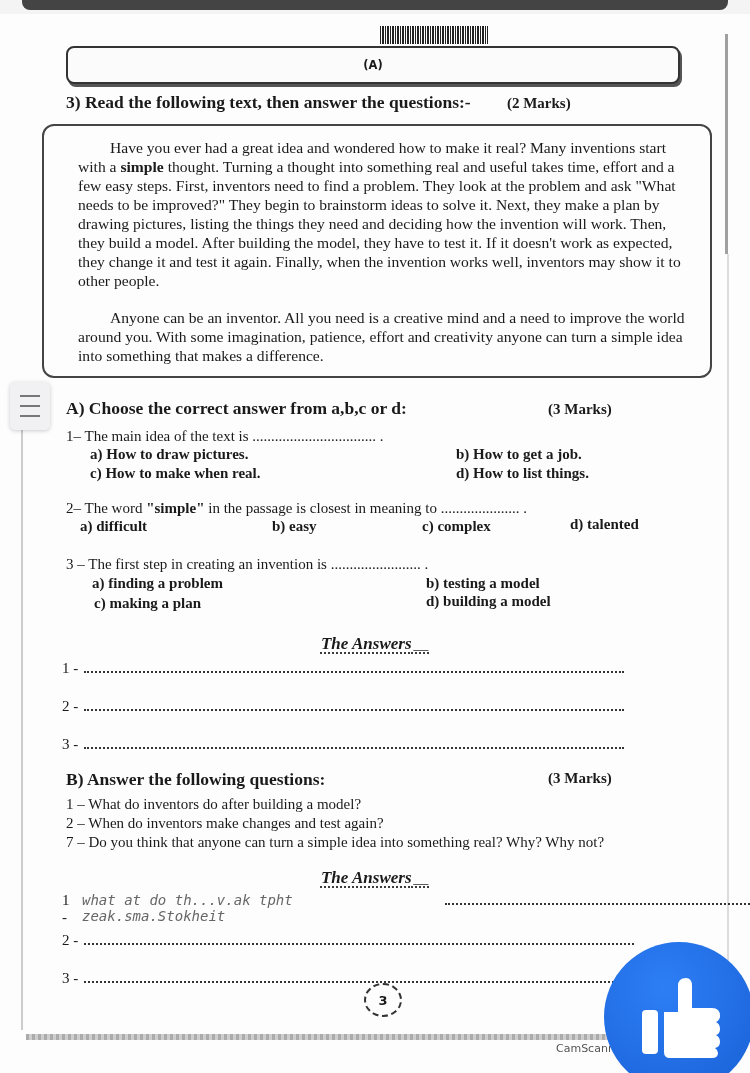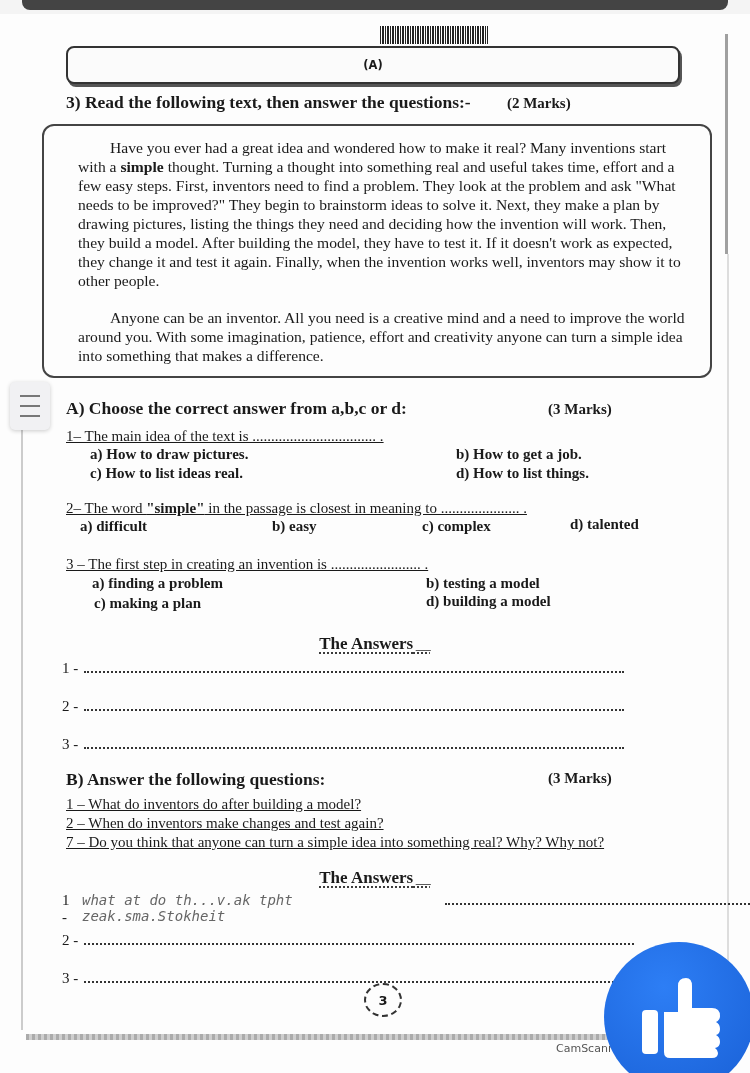--- a/index.html
+++ b/index.html
@@ -31,24 +31,24 @@
 
   .menu-handle { position: absolute; left: 10px; top: 382px; width: 40px; height: 48px;
     background: #f1f1f3; border-radius: 5px; box-shadow: 0 1px 4px rgba(0,0,0,0.2);
     display: flex; flex-direction: column; align-items: center; justify-content: center; gap: 8px; }
   .menu-handle span { display: block; width: 20px; height: 2px; background: #777; }
   .left-line { position: absolute; left: 21px; top: 430px; width: 2px; height: 600px; background: #ccc; }
 
   .subhead { position: absolute; left: 66px; font-size: 17.5px; font-weight: bold; }
   .marks-right { position: absolute; left: 548px; font-size: 15px; font-weight: bold; }
 
-  .q { position: absolute; left: 66px; font-size: 15px; text-decoration: underline; }
+  .q { position: absolute; left: 66px; font-size: 15px; }
   .opt { position: absolute; font-size: 15px; font-weight: bold; }
 
-  .answers-title { position: absolute; left: 0; width: 750px; text-align: center; font-size: 17px; font-weight: bold; }
+  .answers-title { position: absolute; left: 0; width: 750px; text-align: center; font-size: 17px; font-weight: bold; font-style: italic; }
   .answers-title span { text-decoration: underline dotted; text-underline-offset: 4px; }
   .answers-title span::after { content: " ___"; font-size: 10px; }
 
   .ans-line { position: absolute; left: 62px; font-size: 15px; display: flex; align-items: baseline; }
   .ans-line .dots { display: inline-block; height: 1px; margin-left: 6px; border-bottom: 2px dotted #333; }
   .handwriting { font-family: "DejaVu Sans Mono", monospace; font-size: 14px; color: #666; font-style: italic; margin-left: 4px; }
 
   .page-num { position: absolute; left: 364px; top: 983px; width: 38px; height: 34px;
     border: 2px dashed #333; border-radius: 50%; display: flex; align-items: center; justify-content: center;
     font-family: "DejaVu Sans", sans-serif; font-weight: bold; font-size: 13px; }
@@ -91,21 +91,21 @@
     <span></span>
     <span></span>
 </div>
 
 <div class="subhead" style="top:398px">A) Choose the correct answer from a,b,c or d:</div>
 <div class="marks-right" style="top:401px">(3 Marks)</div>
 
 <div class="q" style="top:428px">1– The main idea of the text is ................................. .</div>
 <div class="opt" style="left:90px; top:446px">a) How to draw pictures.</div>
 <div class="opt" style="left:456px; top:446px">b) How to get a job.</div>
-<div class="opt" style="left:90px; top:465px">c) How to list ideas real.</div>
+<div class="opt" style="left:90px; top:465px">c) How to make when real.</div>
 <div class="opt" style="left:456px; top:465px">d) How to list things.</div>
 
 <div class="q" style="top:500px"><span>2– The word </span><b>"simple"</b><span> in the passage is closest in meaning to ..................... .</span></div>
 <div class="opt" style="left:80px; top:518px">a) difficult</div>
 <div class="opt" style="left:272px; top:518px">b) easy</div>
 <div class="opt" style="left:422px; top:518px">c) complex</div>
 <div class="opt" style="left:570px; top:516px">d) talented</div>
 
 <div class="q" style="top:556px">3 – The first step in creating an invention is ........................ .</div>
 <div class="opt" style="left:92px; top:575px">a) finding a problem</div>

